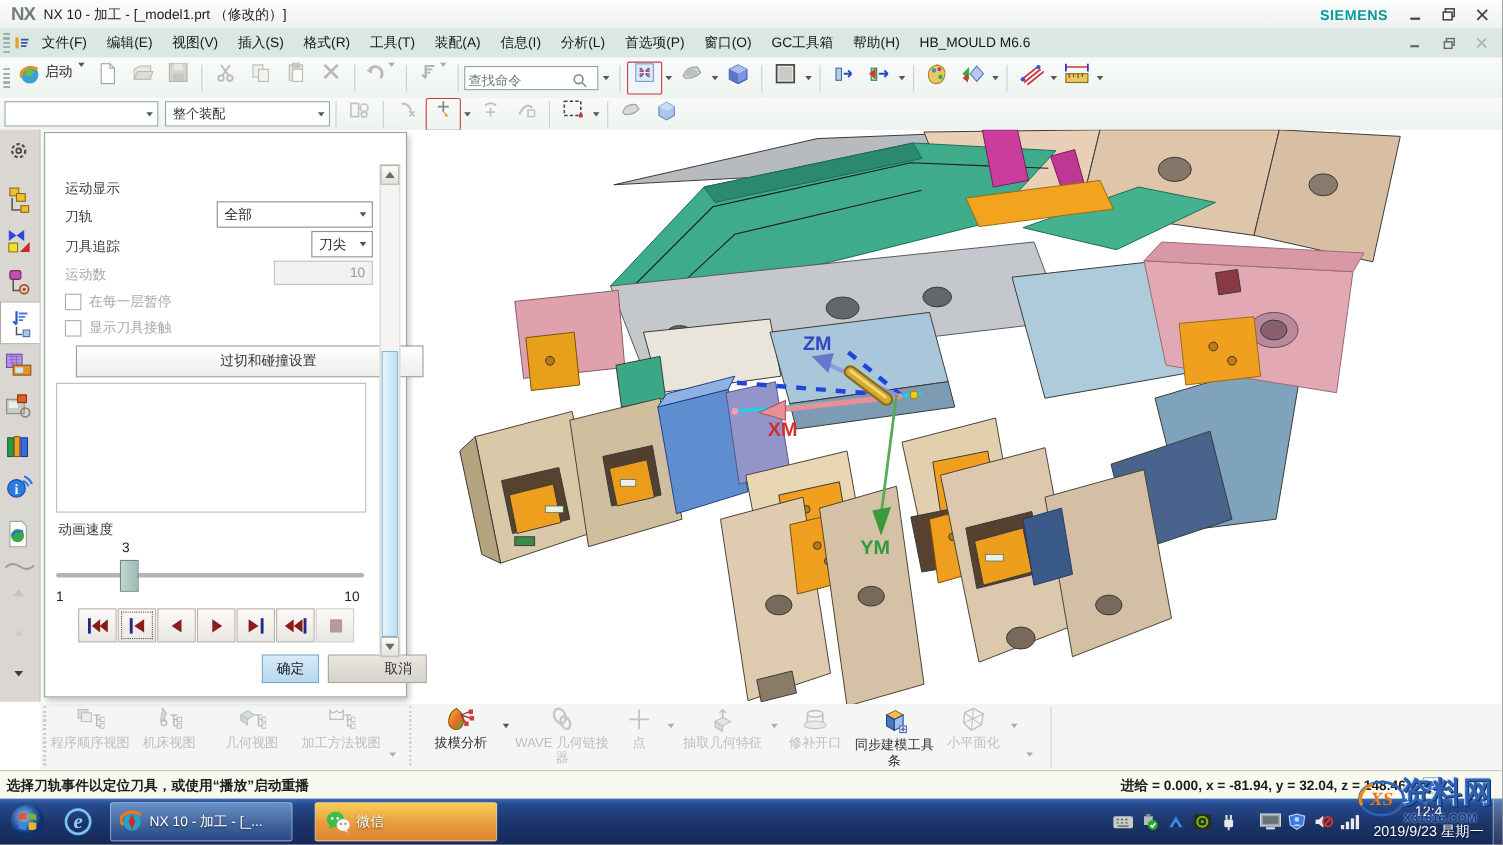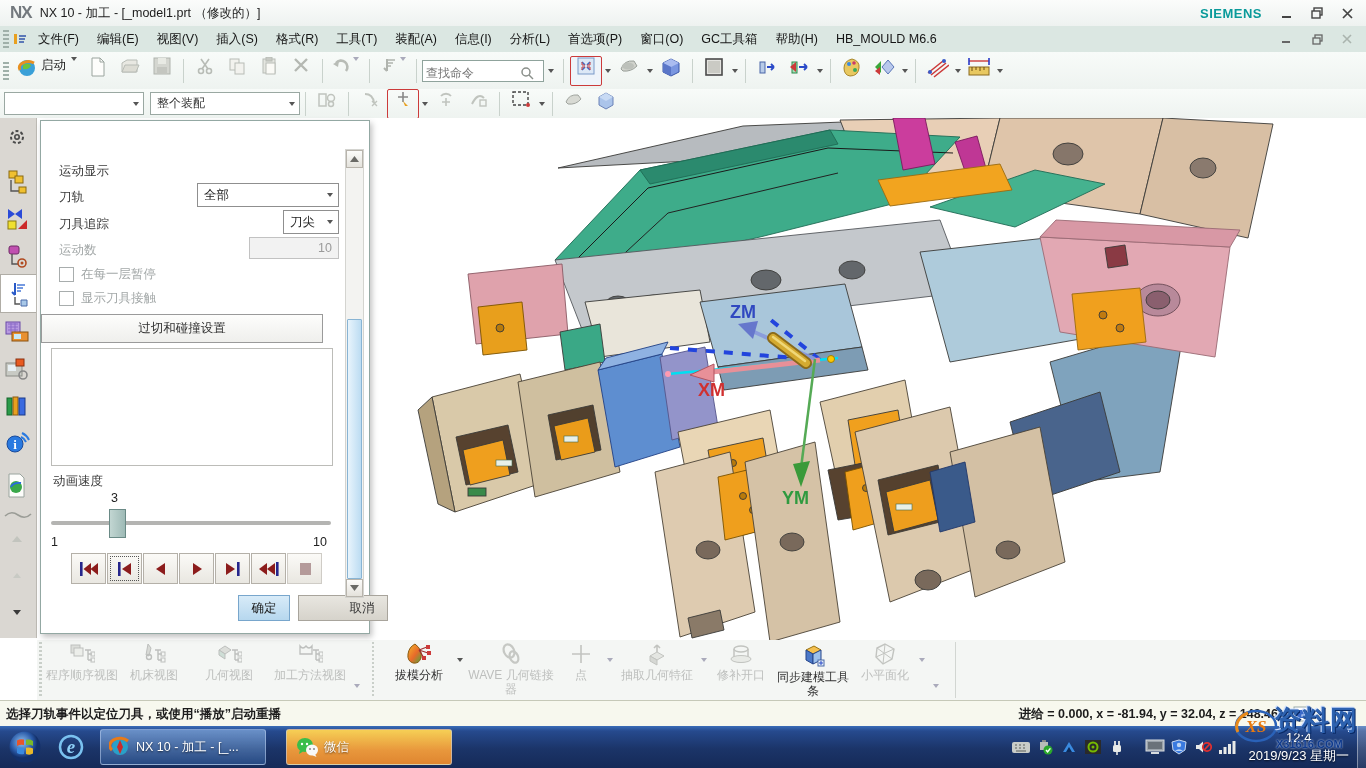--- a/index.html
+++ b/index.html
@@ -726,21 +726,21 @@
 
     <div class="chk" style="left:18px;top:145px;">
       <span class="box"></span>
       <span>在每一层暂停</span>
     </div>
     <div class="chk" style="left:18px;top:169px;">
       <span class="box"></span>
       <span>显示刀具接触</span>
     </div>
 
-    <div class="dbtn" style="left:0;top:193px;width:280px;height:27px;">
+    <div class="dbtn" style="left:28px;top:193px;width:280px;height:27px;padding-left:34px;">
       <span>过切和碰撞设置</span>
     </div>
 
     <div class="abs" style="left:10px;top:227px;width:280px;height:116px;background:#fff;border:1px solid #bcbcb8;"></div>
 
     <div class="abs dlabel" style="left:12px;top:352px;">动画速度</div>
     <div class="abs dlabel" style="left:70px;top:370px;color:#222;">3</div>
     <div class="abs" style="left:10px;top:400px;width:280px;height:4px;background:#b4b4b2;border-radius:2px;"></div>
     <div class="abs" style="left:68px;top:388px;width:15px;height:27px;background:linear-gradient(to right,#c2d6d2,#9ebab6);border:1px solid #6a8a86;"></div>
     <div class="abs dlabel" style="left:10px;top:414px;color:#222;">1</div>

